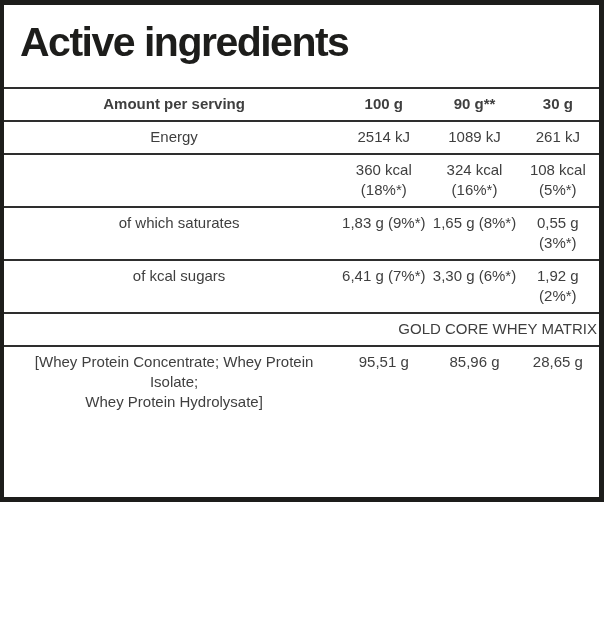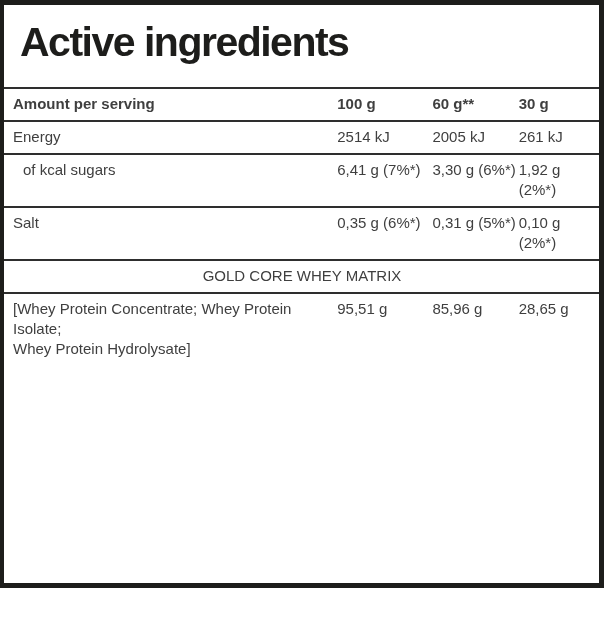--- a/index.html
+++ b/index.html
@@ -6,21 +6,21 @@
     --border: #1d1d1b;
     --row-line: #2e2e2e;
     --text: #3f3f3f;
     --title: #1d1d1b;
     --bg: #ffffff;
   }
   * { box-sizing: border-box; }
   html, body { margin: 0; padding: 0; background: #fff; }
   .panel {
     width: 604px;
-    height: 588px;
+    height: 502px;
     background: var(--bg);
     border: 5px solid var(--border);
     border-left-width: 4px;
     overflow: hidden;
     font-family: "Liberation Sans", sans-serif;
   }
   .title {
     margin: 0;
     padding: 15px 14px 22px 16px;
     font-size: 41px;
@@ -34,37 +34,37 @@
     border-collapse: collapse;
     table-layout: fixed;
     color: var(--text);
     font-size: 15px;
   }
   table.nutrition th,
   table.nutrition td {
     vertical-align: top;
     padding: 5px 2px 6px 0;
     line-height: 20px;
-    text-align: left;
+    text-align: center;
     white-space: pre-line;
     font-weight: normal;
   }
   table.nutrition thead th {
     font-weight: bold;
     border-top: 2px solid var(--row-line);
   }
   table.nutrition tr { border-bottom: 2px solid var(--row-line); }
   table.nutrition tbody tr:last-child { border-bottom: none; }
   .lbl {
     text-align: center;
     padding-left: 9px !important;
   }
   tr.indent .lbl { padding-left: 19px !important; }
   tr.section td {
-    text-align: center;
+    text-align: right;
     padding-left: 3px;
   }
   td.matrix-lbl { white-space: pre; }
   .col-label  { width: 56%;   }
   .col-100g   { width: 16%;   }
   .col-90g    { width: 14.5%; }
   .col-30g    { width: 13.5%; }
 </style>
 </head>
 <body>
@@ -76,43 +76,52 @@
     <colgroup>
       <col class="col-label">
         <col class="col-100g">
         <col class="col-90g">
         <col class="col-30g">
     </colgroup>
     <thead>
       <tr>
         <th class="lbl">Amount per serving</th>
         <th>100 g</th>
-        <th>60 g**</th>
+        <th>90 g**</th>
         <th>30 g</th>
       </tr>
     </thead>
     <tbody>
       <tr>
         <td class="lbl">Energy</td>
         <td>2514 kJ</td>
-        <td>2005 kJ</td>
+        <td>1089 kJ</td>
         <td>261 kJ</td>
+      </tr>
+      <tr>
+        <td class="lbl"></td>
+        <td>360 kcal
+(18%*)</td>
+        <td>324 kcal
+(16%*)</td>
+        <td>108 kcal
+(5%*)</td>
+      </tr>
+      <tr class="indent">
+        <td class="lbl">of which saturates</td>
+        <td>1,83 g (9%*)</td>
+        <td>1,65 g (8%*)</td>
+        <td>0,55 g
+(3%*)</td>
       </tr>
       <tr class="indent">
         <td class="lbl">of kcal sugars</td>
         <td>6,41 g (7%*)</td>
         <td>3,30 g (6%*)</td>
         <td>1,92 g
-(2%*)</td>
-      </tr>
-      <tr>
-        <td class="lbl">Salt</td>
-        <td>0,35 g (6%*)</td>
-        <td>0,31 g (5%*)</td>
-        <td>0,10 g
 (2%*)</td>
       </tr>
       <tr class="section">
         <td colspan="4">GOLD CORE WHEY MATRIX</td>
       </tr>
       <tr>
         <td class="lbl matrix-lbl">[Whey Protein Concentrate; Whey Protein Isolate;
 Whey Protein Hydrolysate]</td>
         <td>95,51 g</td>
         <td>85,96 g</td>

